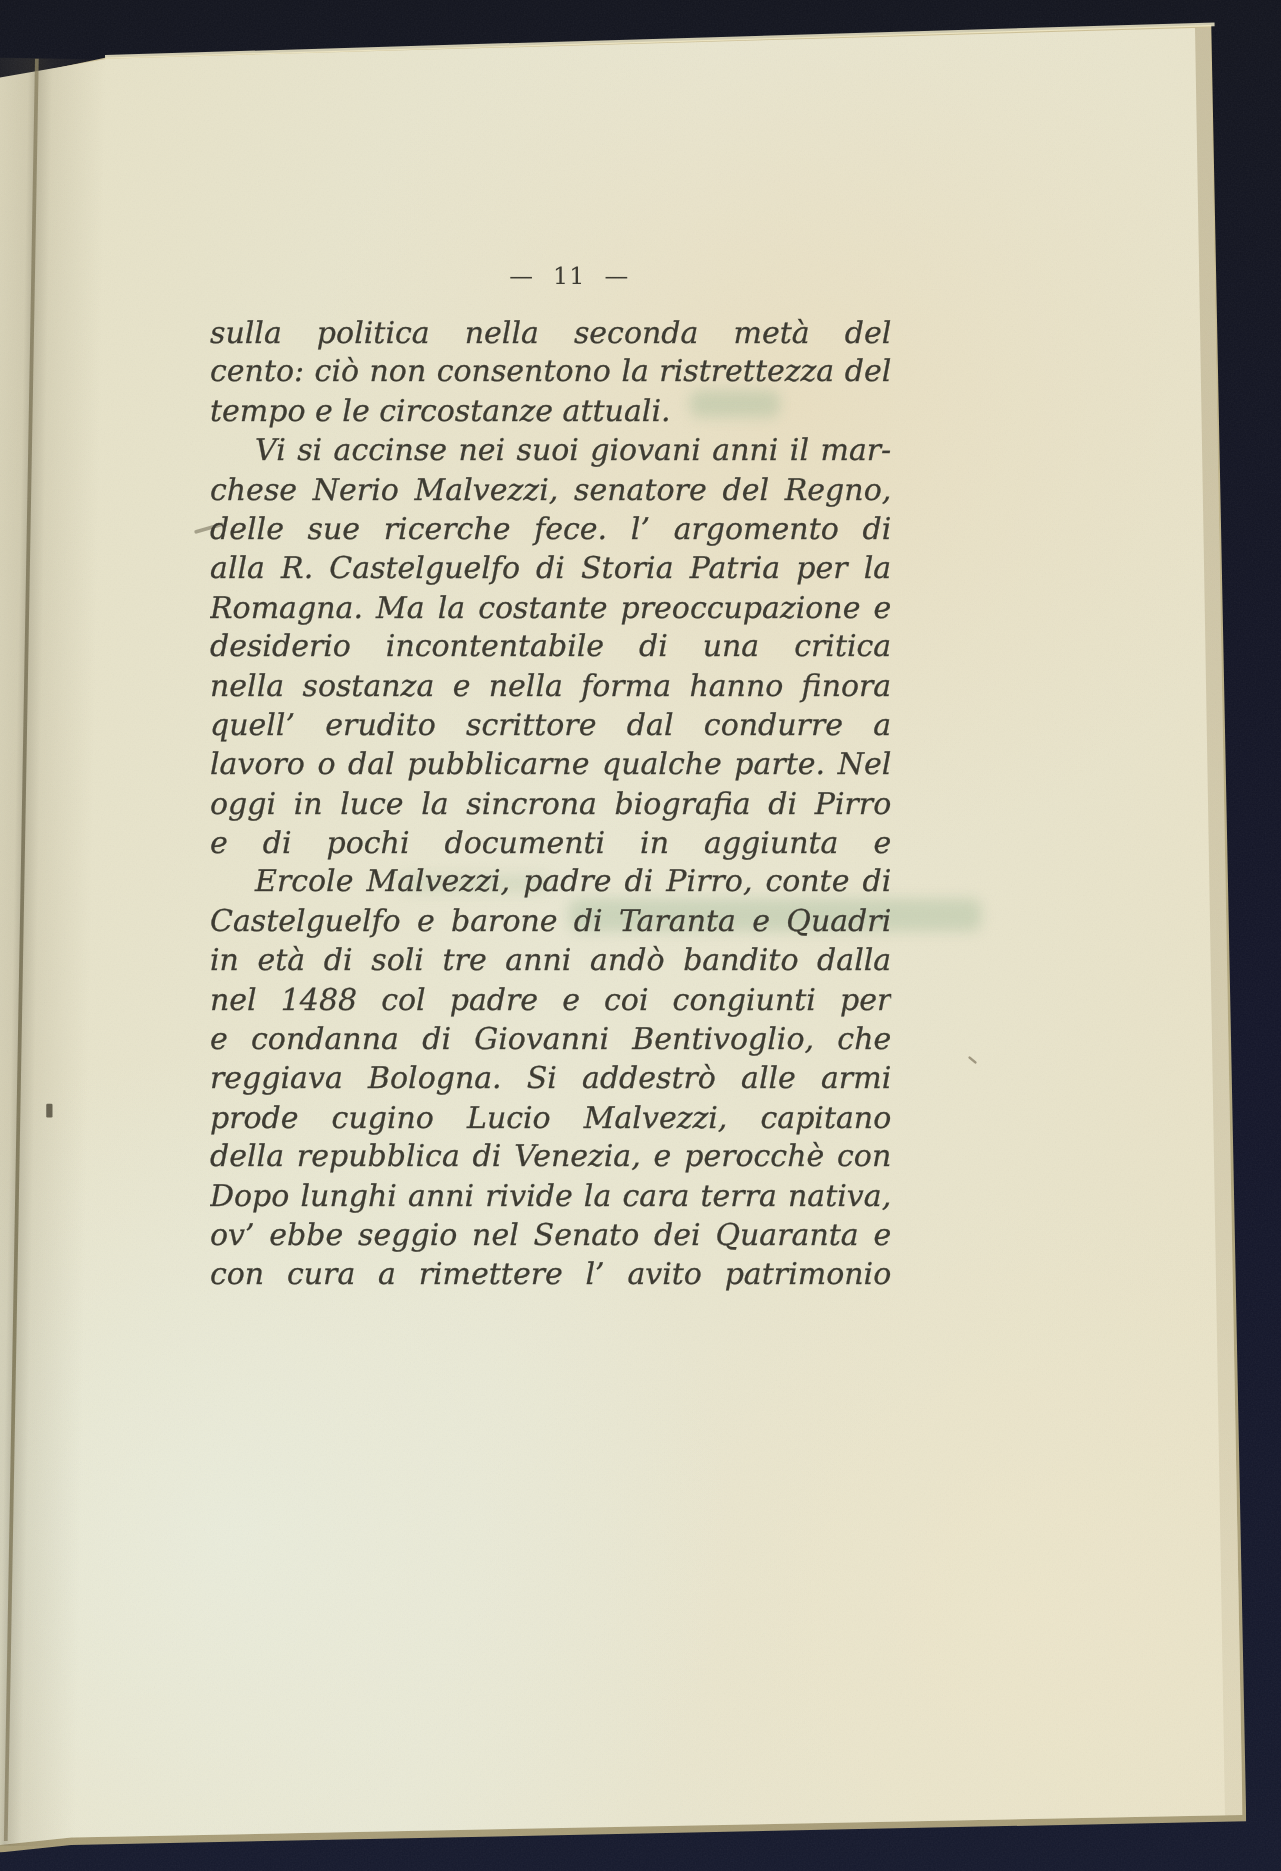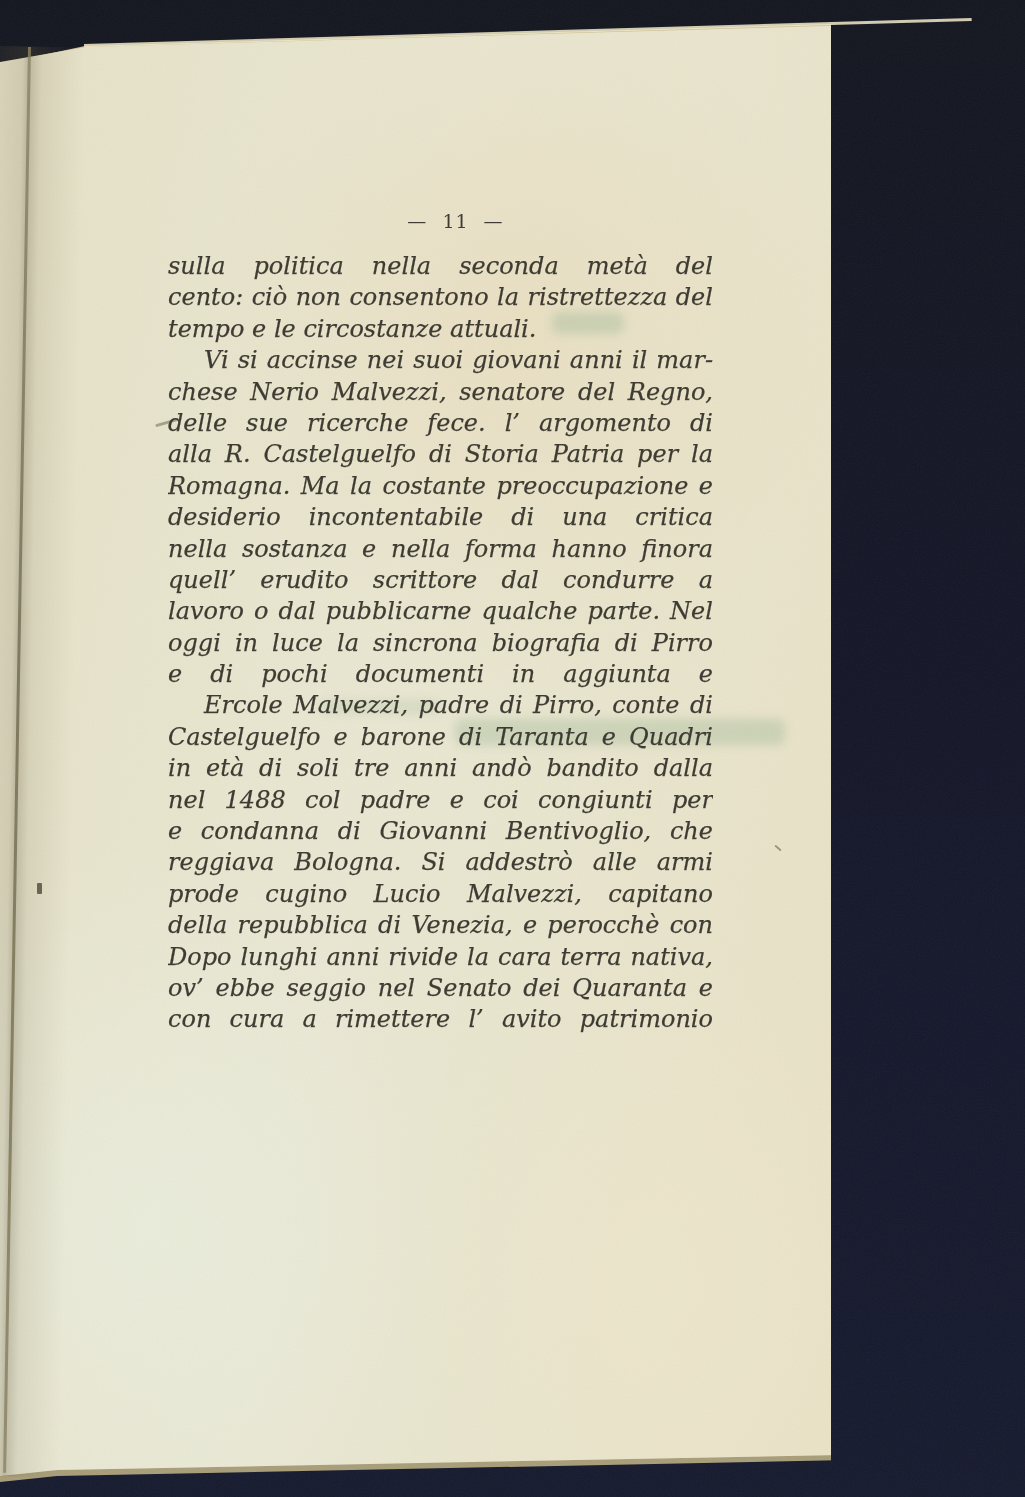--- a/index.html
+++ b/index.html
@@ -2,21 +2,21 @@
 <html style="--background: #14162a; --paper: #e8e4cc; --ink: #3a382f; --page-edge: #b3a87f;"><head>
 <meta charset="utf-8">
 <style>
   html, body {
     margin: 0; padding: 0;
     width: 1025px; height: 1497px;
     overflow: hidden;
     background: linear-gradient(180deg, #13151f 0%, #14162a 55%, #161a2e 100%);
     font-family: "DejaVu Serif", serif;
   }
-  .stage { position: absolute; inset: 0; width: 831px; height: 1497px; }
+  .stage { position: absolute; inset: 0; width: 1025px; height: 1497px; }
 
   
   .page-under {
     position: absolute; inset: 0;
     background: linear-gradient(180deg, #cdc096 0%, #b3a87f 55%, #a89d78 100%);
     clip-path: polygon(0px 64px, 85px 46px, 969px 20px, 997px 1457px, 57px 1476px, 0px 1482px);
   }
 
   
   .paper {

